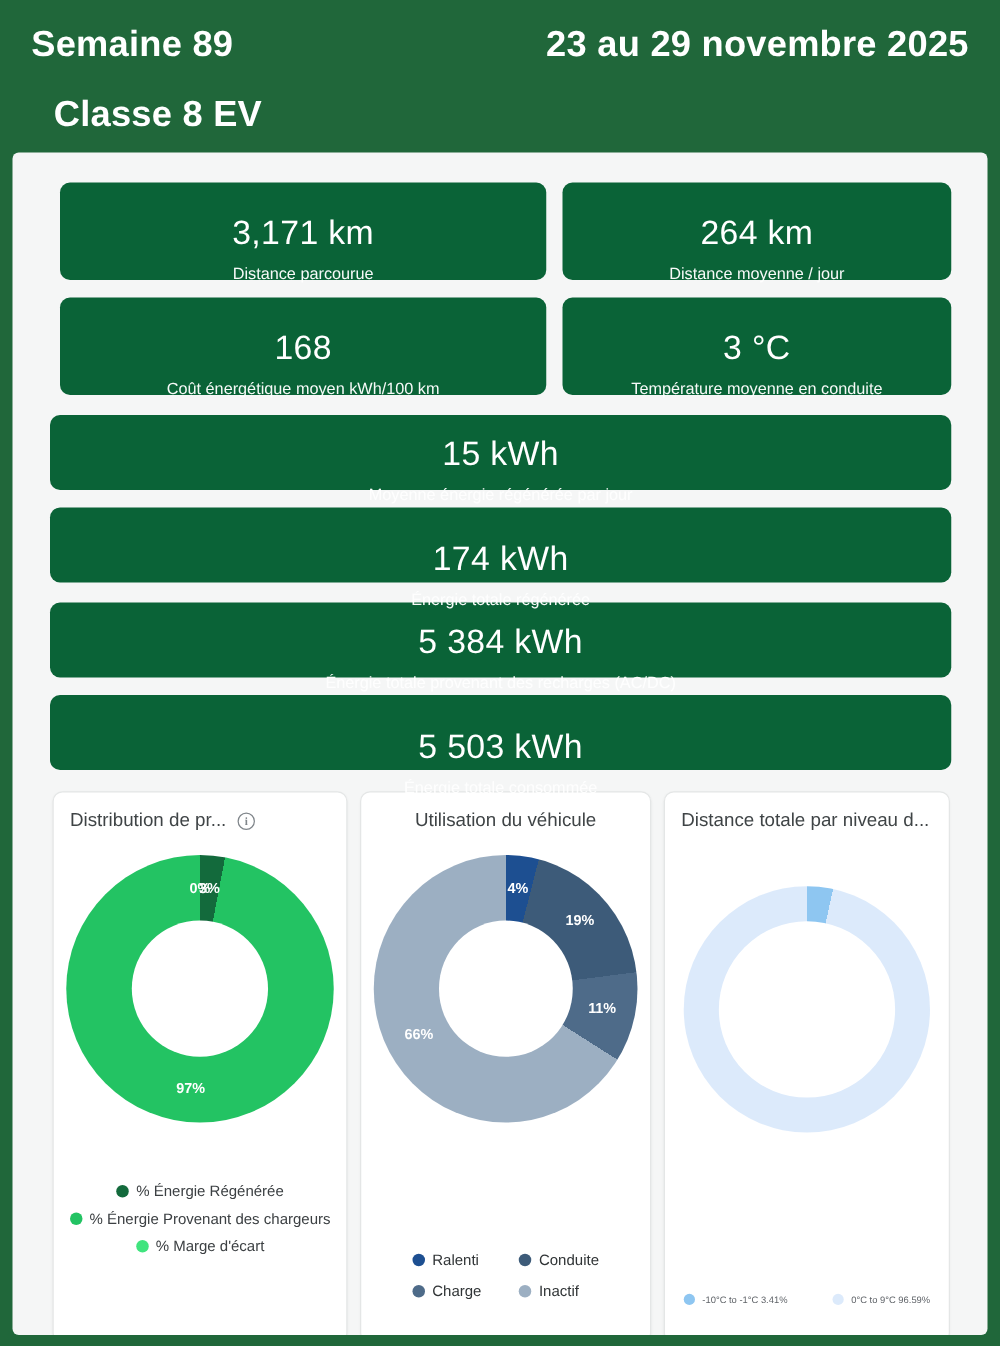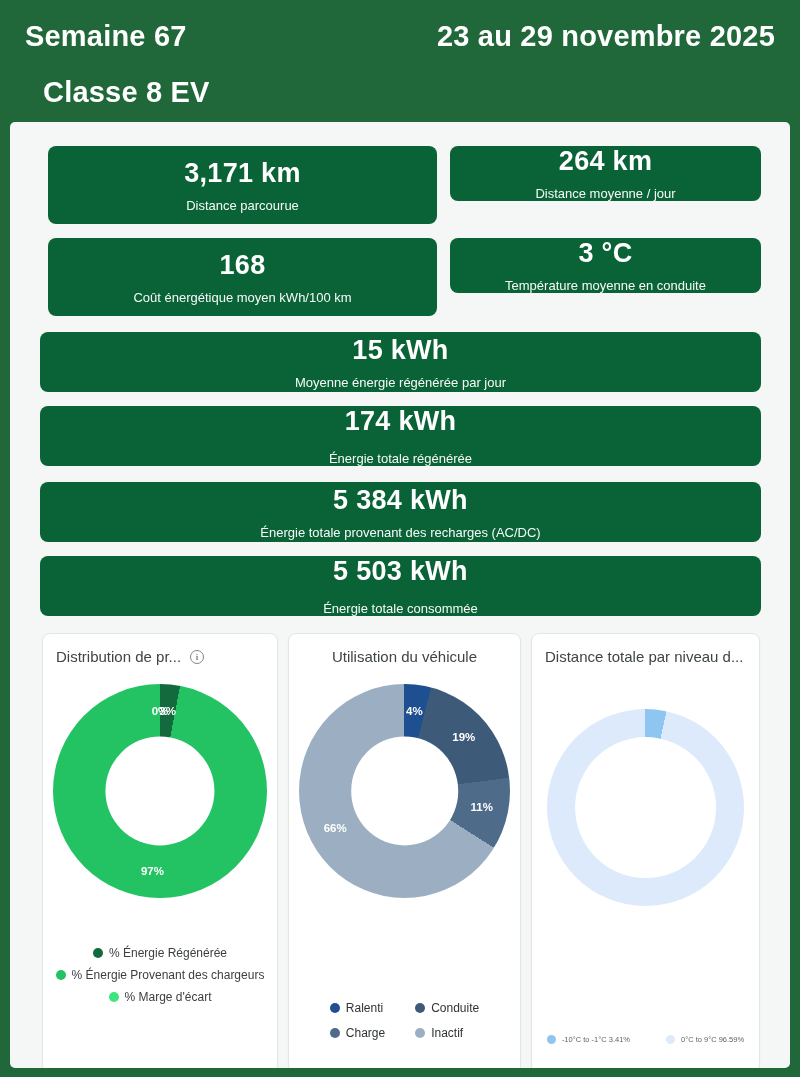--- a/index.html
+++ b/index.html
@@ -30,26 +30,26 @@
     background: #f5f6f6; border-radius: 5px;
     overflow: hidden;
   }
 
   
   .stat-card {
     background: #0a6337; border-radius: 8px; color: #ffffff;
     display: flex; flex-direction: column; align-items: center; justify-content: center;
     gap: 9px; text-align: center;
   }
-  .stat-value { font-size: 27px; font-weight: 700; letter-spacing: .3px; }
+  .stat-value { font-size: 27px; font-weight: 400; letter-spacing: .3px; margin-top: 26px; }
   .stat-label { font-size: 13px; font-weight: 400; opacity: .97; padding: 0 10px; }
 
   .pair-row { display: flex; gap: 13px; margin-left: 38px; width: 713px; }
   .pair-row .w1 { width: 389px; height: 78px; }
-  .pair-row .w2 { width: 311px; height: 55px; }
+  .pair-row .w2 { width: 311px; height: 78px; }
   .row-a { margin-top: 24px; }
   .row-b { margin-top: 14px; }
   .full-card { margin-left: 30px; width: 721px; height: 60px; }
   .mt-lg { margin-top: 16px; }
   .mt-md { margin-top: 14px; justify-content: space-between; }
 
   
   .charts-row {
     display: flex; gap: 10px; margin: 17px 0 0 32px;
   }
@@ -110,21 +110,21 @@
   .legend-row .legend-dot { width: 9px; height: 9px; }
   .legend-row .legend-text { font-size: 7.5px; color: #5f6368; }
 </style>
 </head>
 <body>
 
 <div class="page">
 
   <div class="hdr">
     <div class="hdr-row1">
-      <div class="hdr-week">Semaine 67</div>
+      <div class="hdr-week">Semaine 89</div>
       <div class="hdr-dates">23 au 29 novembre 2025</div>
     </div>
     <div class="hdr-class">Classe 8 EV</div>
   </div>
 
   <div class="panel">
 
     <div class="pair-row row-a">
       <div class="stat-card w1">
         <div class="stat-value">3,171 km</div>

